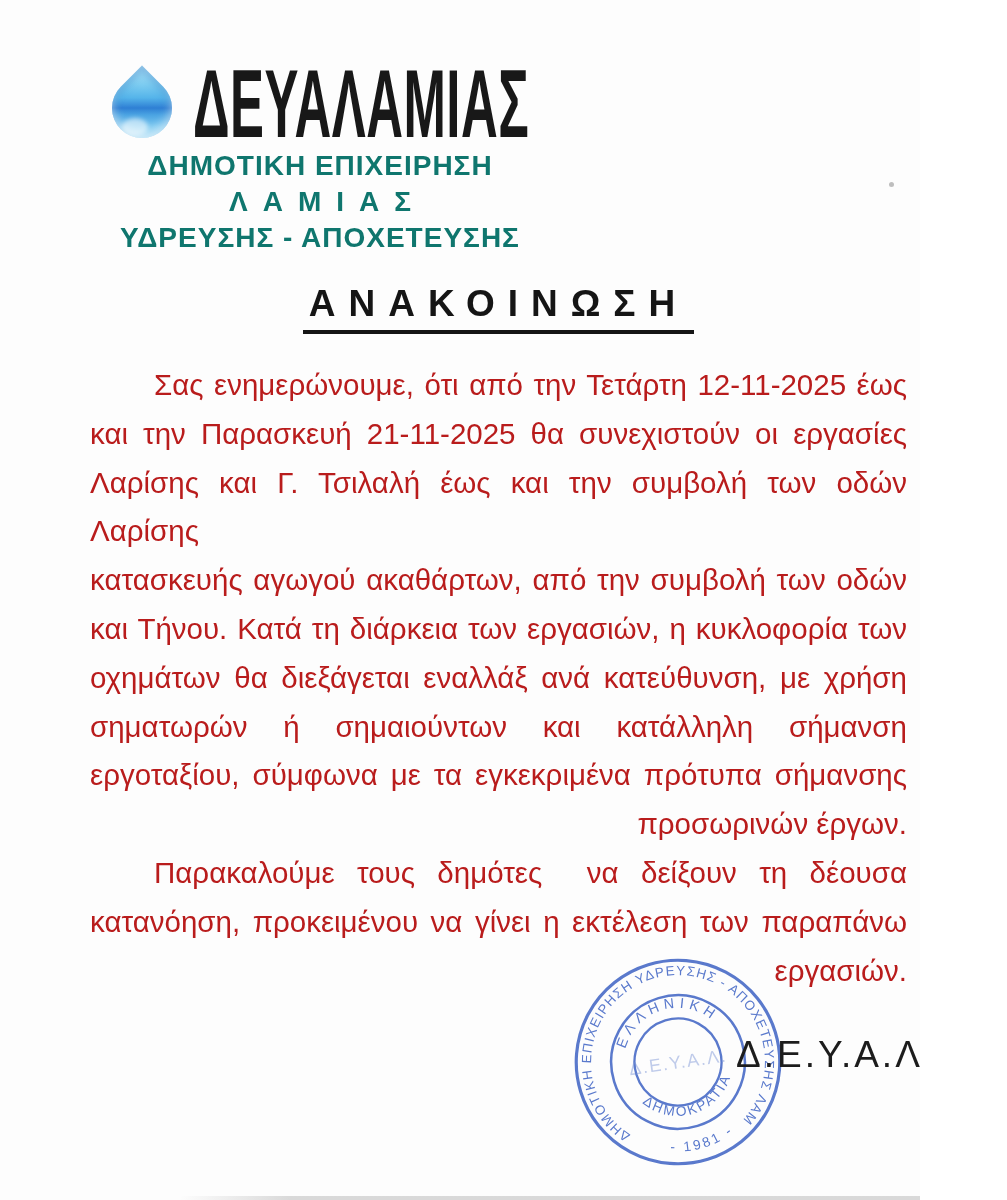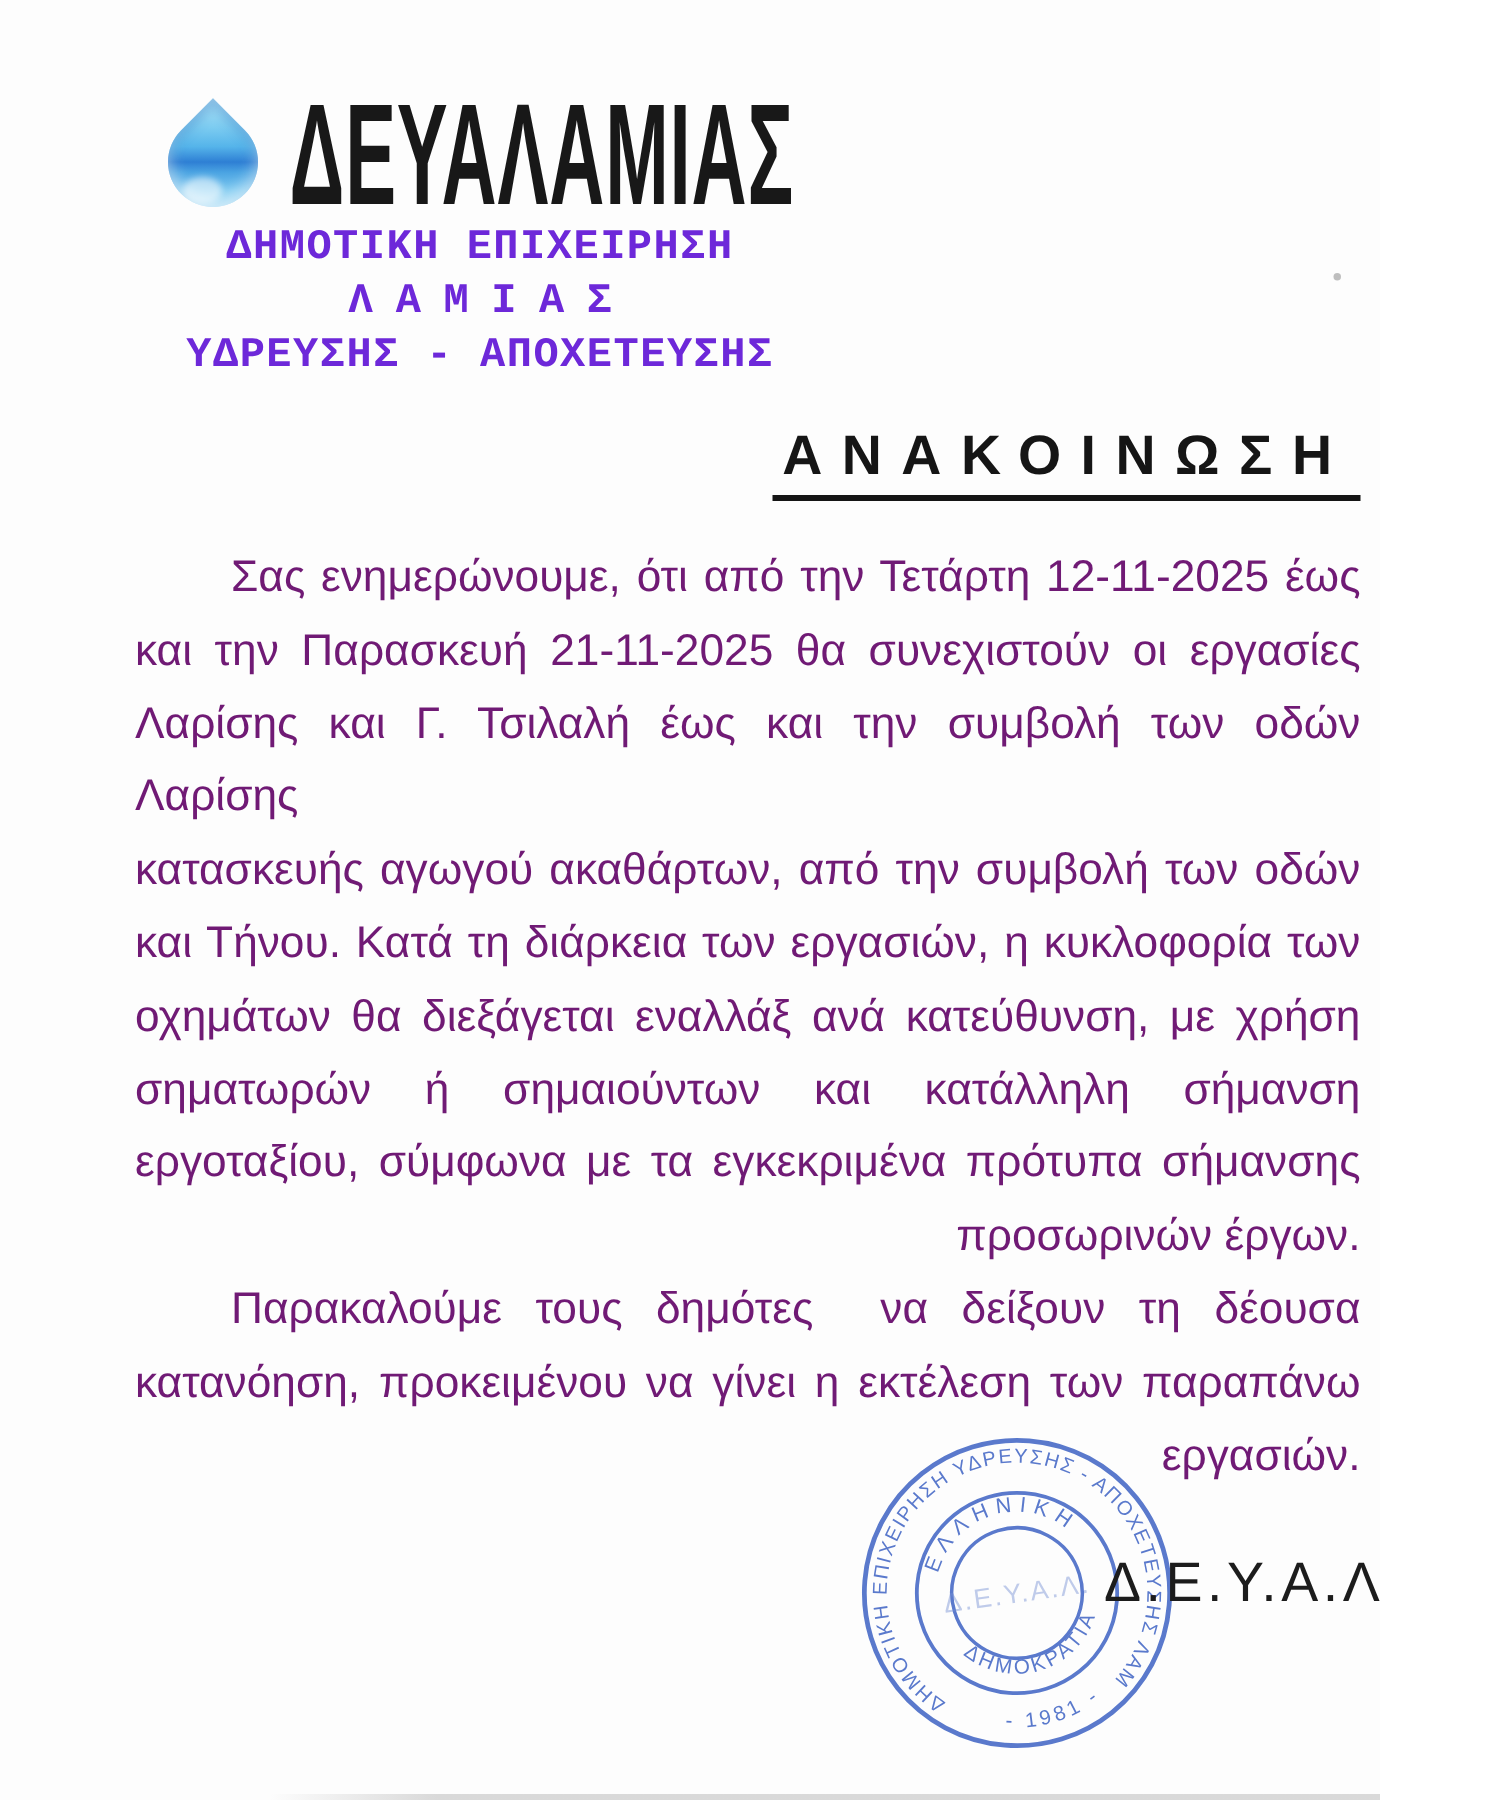--- a/index.html
+++ b/index.html
@@ -39,42 +39,42 @@
 
   .org-name {
     position: absolute; left: 193px; top: 56px;
     font-size: 96px; font-weight: 700; line-height: 96px;
     letter-spacing: 1px; color: #181818;
     transform: scaleX(0.53); transform-origin: left top;
     white-space: nowrap;
   }
   .org-subtitle {
     position: absolute; left: 60px; top: 148px; width: 520px;
-    text-align: center; font-weight: 700; color: #6d28d9; font-family: Liberation Mono, monospace;
+    text-align: center; font-weight: 700; color: #0f766e;
   }
   .org-subtitle .sub-line { font-size: 28px; line-height: 36px; letter-spacing: 1px; }
   .org-subtitle .sub-line.spread { letter-spacing: 15px; text-indent: 15px; }
 
   
   .title-row {
     position: absolute; left: 90px; top: 283px; width: 817px;
-    text-align: right;
+    text-align: center;
   }
   .title-text {
     display: inline-block;
     font-size: 37px; font-weight: 700; letter-spacing: 13px;
     color: #151515;
     border-bottom: 4px solid #151515;
     padding: 0 6px 5px 6px;
   }
 
   
   .doc-body {
     position: absolute; left: 90px; top: 361px; width: 817px;
-    font-size: 29.5px; line-height: 48.8px; color: #701a75;
+    font-size: 29.5px; line-height: 48.8px; color: #b91c1c;
   }
   .body-line { text-align: justify; text-align-last: justify; white-space: normal; }
   .body-line.no-just { text-align: right; text-align-last: auto; }
   .body-line.indent { text-indent: 64px; }
 
   
   .stamp-wrap {
     position: absolute; left: 572px; top: 956px;
     width: 212px; height: 212px;
     transform: rotate(-17deg);

